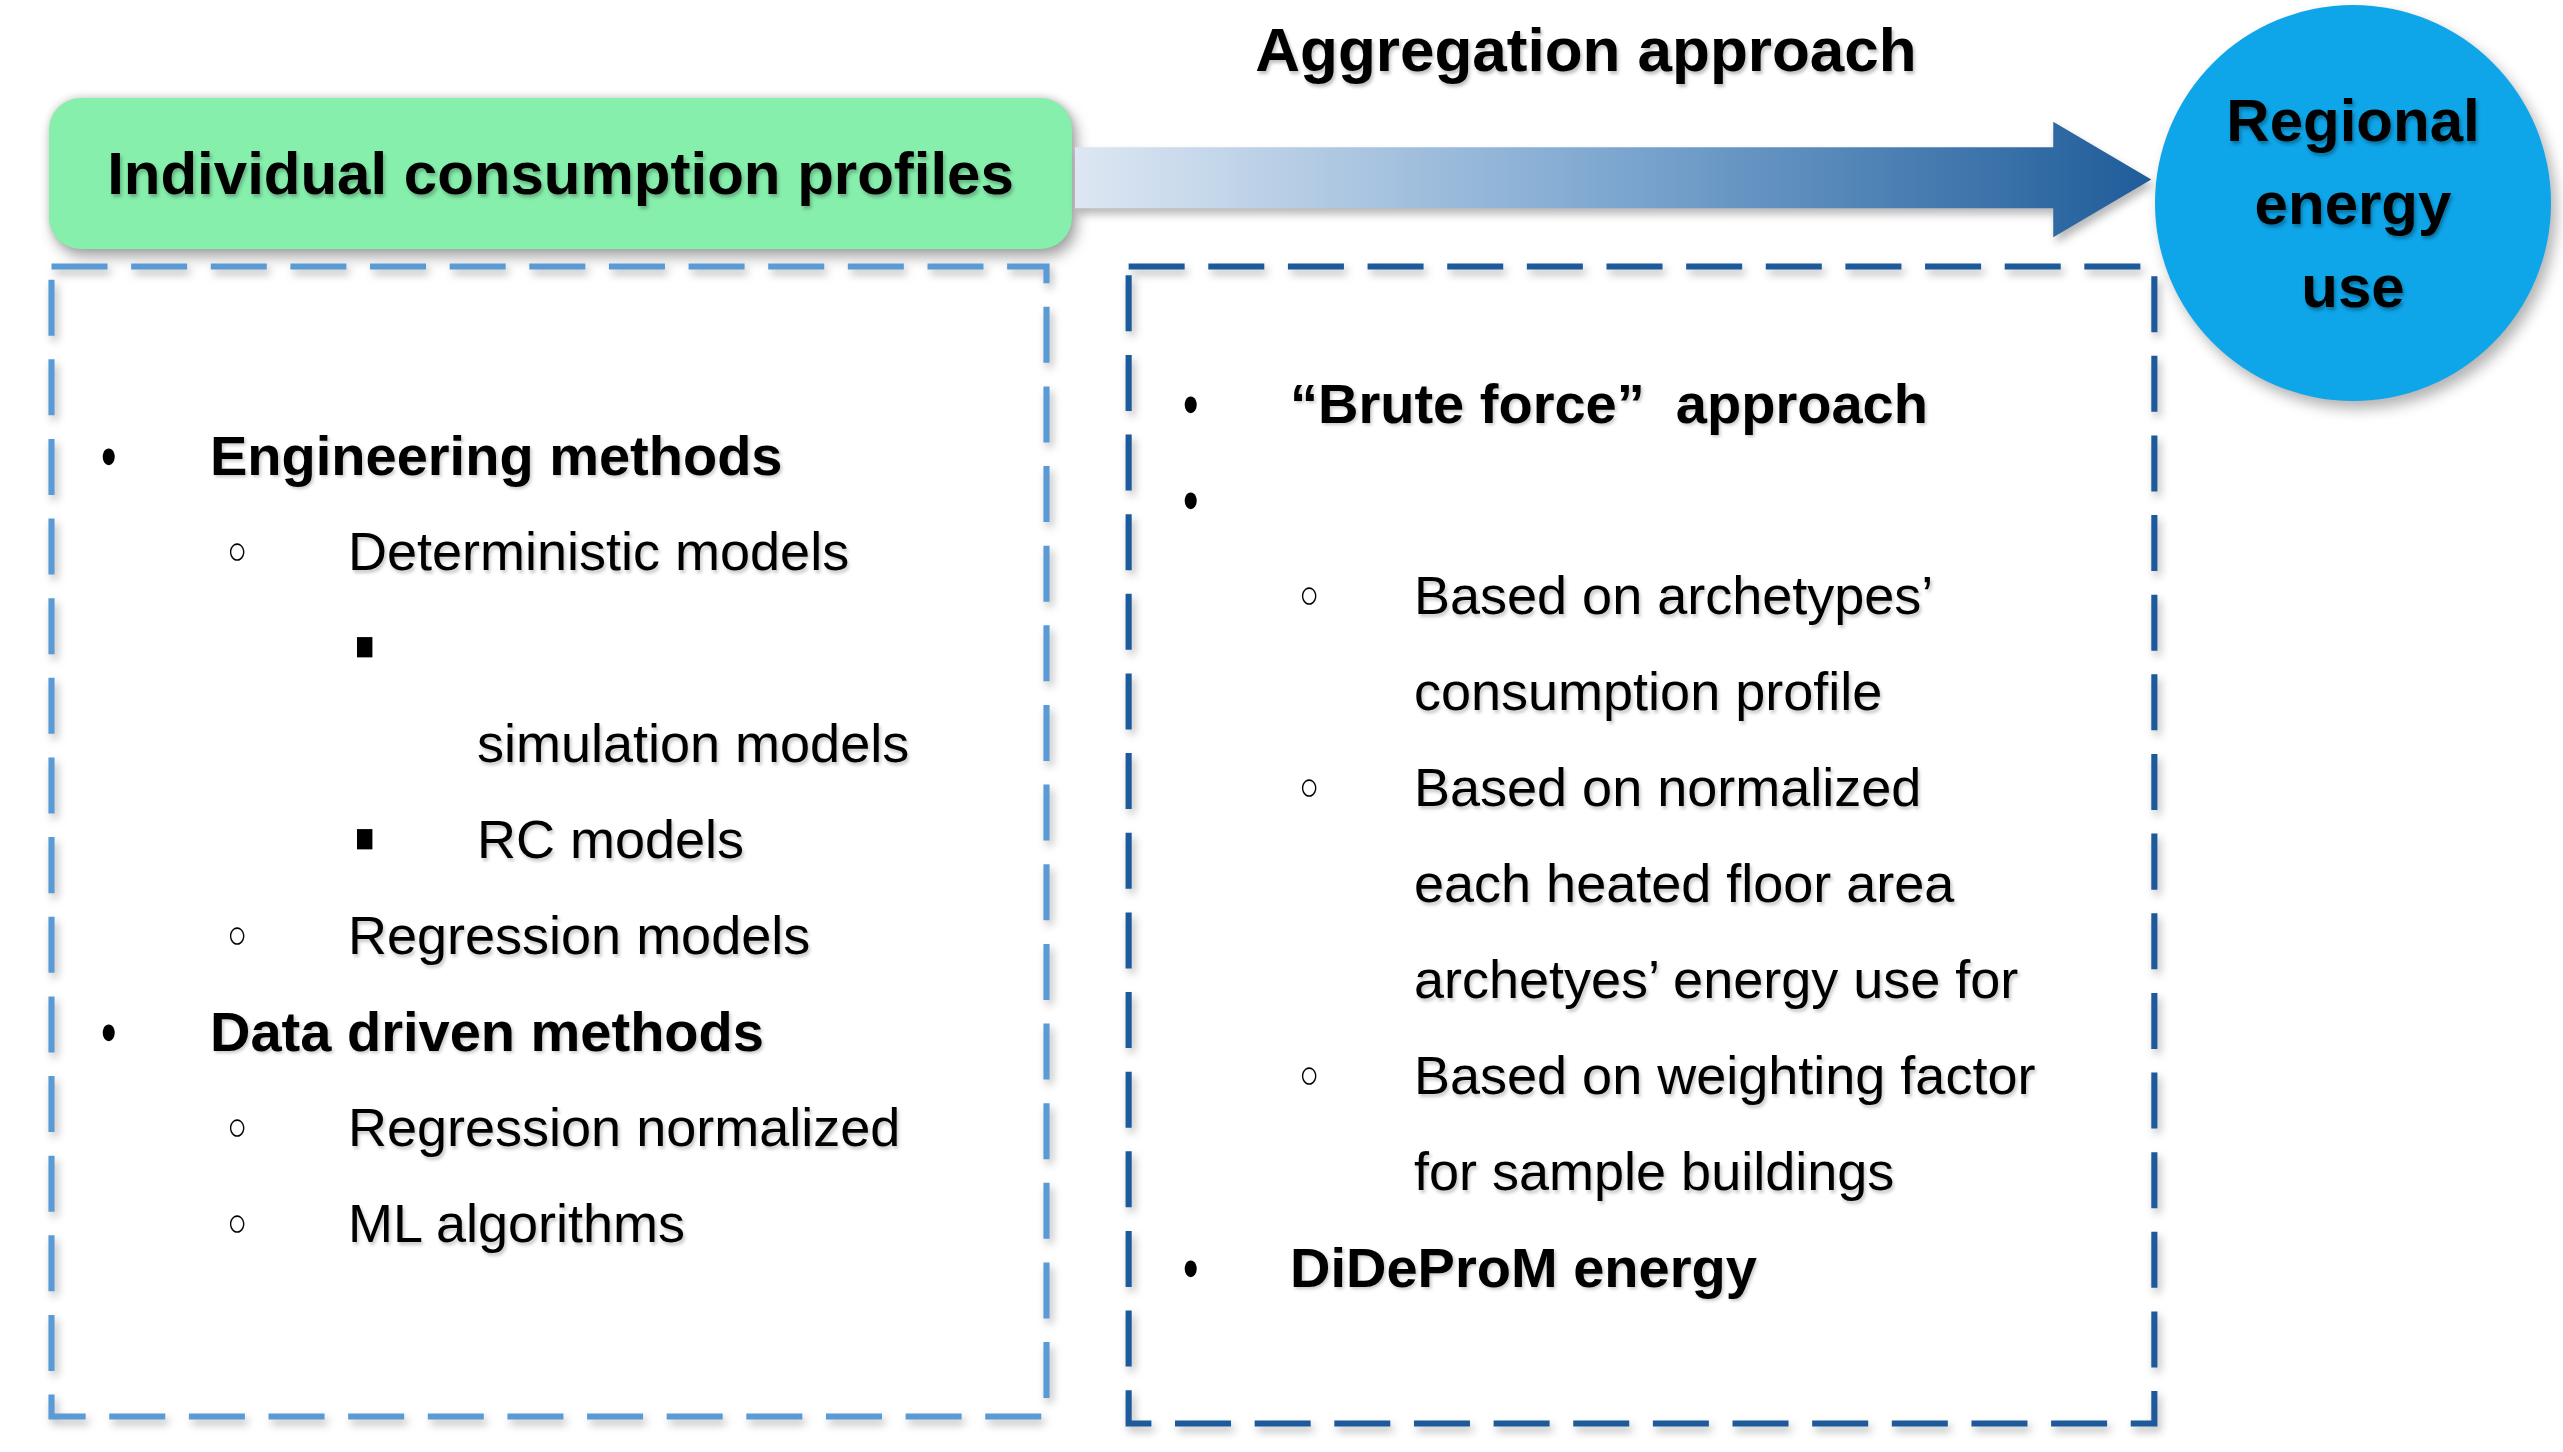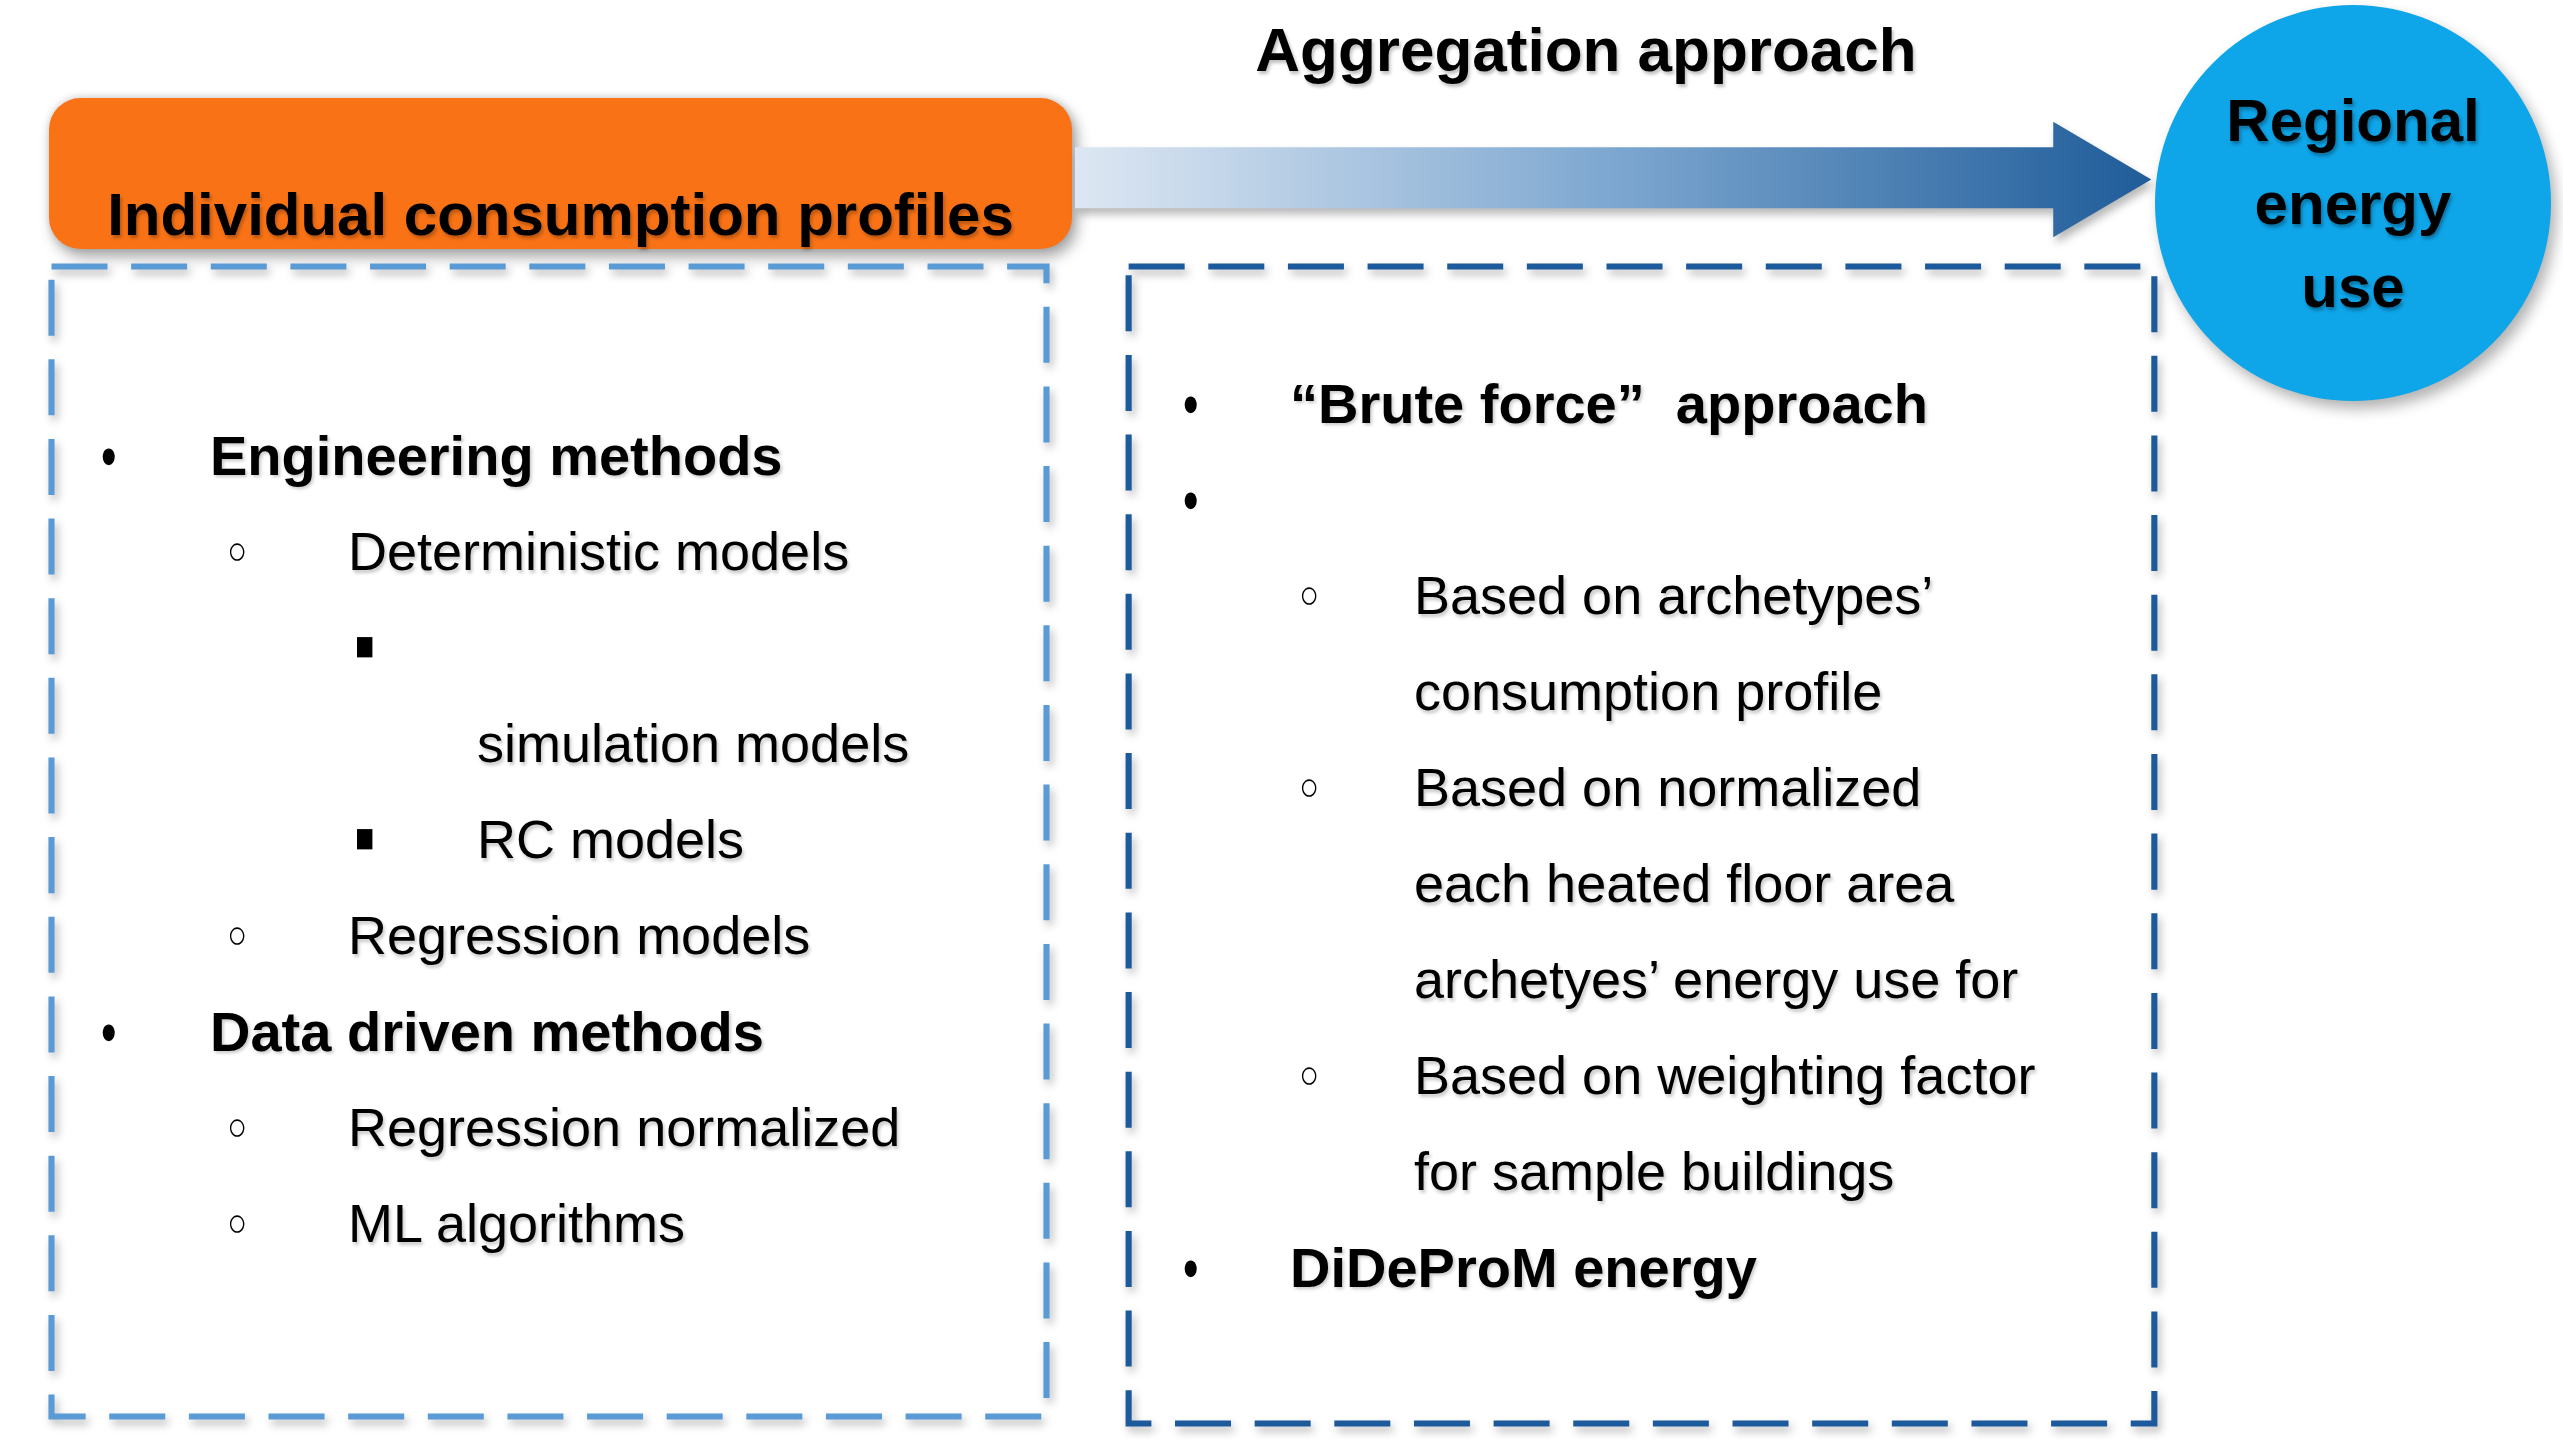--- a/index.html
+++ b/index.html
@@ -8,22 +8,22 @@
     width:2563px;height:1452px;
     background:#ffffff;
     font-family:"Liberation Sans", sans-serif;
     color:#000;
     overflow:hidden;
   }
 
   
   .source-box{
     position:absolute;left:49px;top:98px;width:1023px;height:151px;
-    background:#f97316;border-radius:31.5px;
-    display:flex;align-items:flex-end;justify-content:center;
+    background:#86efac;border-radius:31.5px;
+    display:flex;align-items:center;justify-content:center;
     box-shadow:4.4px 7.9px 14px rgba(0,0,0,0.35), 0 -1.8px 7px rgba(0,0,0,0.12);
   }
   .source-box .lbl{
     font-size:60px;font-weight:700;white-space:pre;
     text-shadow:1.8px 2.6px 3.5px rgba(0,0,0,0.25);
   }
   .arrow-title{
     position:absolute;left:1192px;top:14px;width:788px;
     text-align:center;font-size:62px;font-weight:700;white-space:pre;
     text-shadow:1.8px 2.6px 3.5px rgba(0,0,0,0.25);

